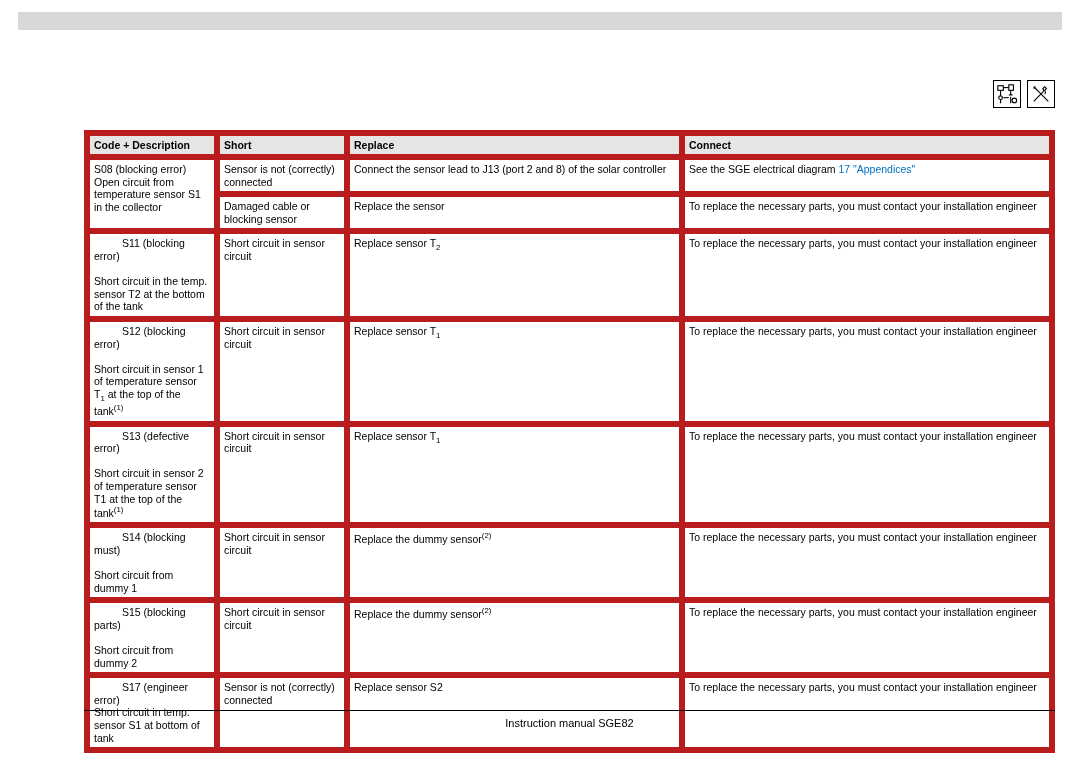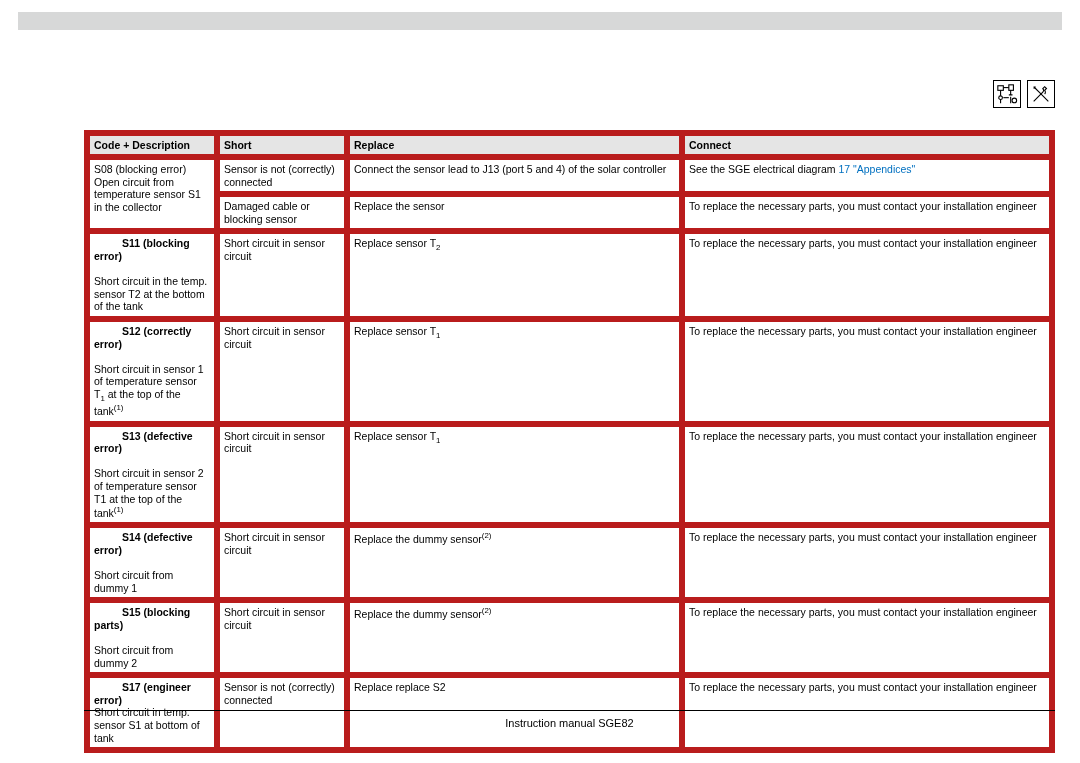--- a/index.html
+++ b/index.html
@@ -64,21 +64,21 @@
   td {
     padding: 3px 4px;
     vertical-align: top;
     font-size: 10.5px;
     line-height: 1.2;
   }
   .col-code  { width: 130px; }
   .col-cause { width: 130px; }
   .col-sol   { width: auto; }
   .col-rem   { width: 370px; }
-  .bold { font-weight: bold; padding-left: 28px; }
+  .bold { font-weight: normal; padding-left: 28px; }
   .sub { font-size: 0.75em; vertical-align: sub; }
   .sup { font-size: 0.75em; vertical-align: super; }
   .link { color: #0070c0; }
   .footer {
     position: absolute;
     left: 84px;
     right: 25px;
     bottom: 34px;
     border-top: 1px solid #000;
     padding-top: 6px;
@@ -129,62 +129,62 @@
         <th>Code + Description</th>
         <th>Short</th>
         <th>Replace</th>
         <th>Connect</th>
       </tr>
     </thead>
     <tbody>
         <tr>
           <td rowspan="2">S08 (blocking error)<br>Open circuit from temperature sensor S1 in the collector</td>
           <td>Sensor is not (correctly) connected</td>
-          <td>Connect the sensor lead to J13 (port 5 and 4) of the solar controller</td>
+          <td>Connect the sensor lead to J13 (port 2 and 8) of the solar controller</td>
           <td>See the SGE electrical diagram <span class="link">17 "Appendices"</span></td>
         </tr>
         <tr>
           <td>Damaged cable or blocking sensor</td>
           <td>Replace the sensor</td>
           <td>To replace the necessary parts, you must contact your installation engineer</td>
         </tr>
         <tr>
           <td><span class="bold">S11 (blocking error)</span><br><br>Short circuit in the temp. sensor T2 at the bottom of the tank</td>
           <td>Short circuit in sensor circuit</td>
           <td>Replace sensor T<span class="sub">2</span></td>
           <td>To replace the necessary parts, you must contact your installation engineer</td>
         </tr>
         <tr>
-          <td><span class="bold">S12 (correctly error)</span><br><br>Short circuit in sensor 1 of temperature sensor T<span class="sub">1</span> at the top of the tank<span class="sup">(1)</span></td>
+          <td><span class="bold">S12 (blocking error)</span><br><br>Short circuit in sensor 1 of temperature sensor T<span class="sub">1</span> at the top of the tank<span class="sup">(1)</span></td>
           <td>Short circuit in sensor circuit</td>
           <td>Replace sensor T<span class="sub">1</span></td>
           <td>To replace the necessary parts, you must contact your installation engineer</td>
         </tr>
         <tr>
           <td><span class="bold">S13 (defective error)</span><br><br>Short circuit in sensor 2 of temperature sensor T1 at the top of the tank<span class="sup">(1)</span></td>
           <td>Short circuit in sensor circuit</td>
           <td>Replace sensor T<span class="sub">1</span></td>
           <td>To replace the necessary parts, you must contact your installation engineer</td>
         </tr>
         <tr>
-          <td><span class="bold">S14 (defective error)</span><br><br>Short circuit from dummy 1</td>
+          <td><span class="bold">S14 (blocking must)</span><br><br>Short circuit from dummy 1</td>
           <td>Short circuit in sensor circuit</td>
           <td>Replace the dummy sensor<span class="sup">(2)</span></td>
           <td>To replace the necessary parts, you must contact your installation engineer</td>
         </tr>
         <tr>
           <td><span class="bold">S15 (blocking parts)</span><br><br>Short circuit from dummy 2</td>
           <td>Short circuit in sensor circuit</td>
           <td>Replace the dummy sensor<span class="sup">(2)</span></td>
           <td>To replace the necessary parts, you must contact your installation engineer</td>
         </tr>
         <tr>
           <td><span class="bold">S17 (engineer error)</span><br>Short circuit in temp. sensor S1 at bottom of tank</td>
           <td>Sensor is not (correctly) connected</td>
-          <td>Replace replace S2</td>
+          <td>Replace sensor S2</td>
           <td>To replace the necessary parts, you must contact your installation engineer</td>
         </tr>
       </tbody>
   </table>
 </div>
 
 <div class="footer">
   <span>Instruction manual SGE</span>
   <span>82</span>
 </div>

